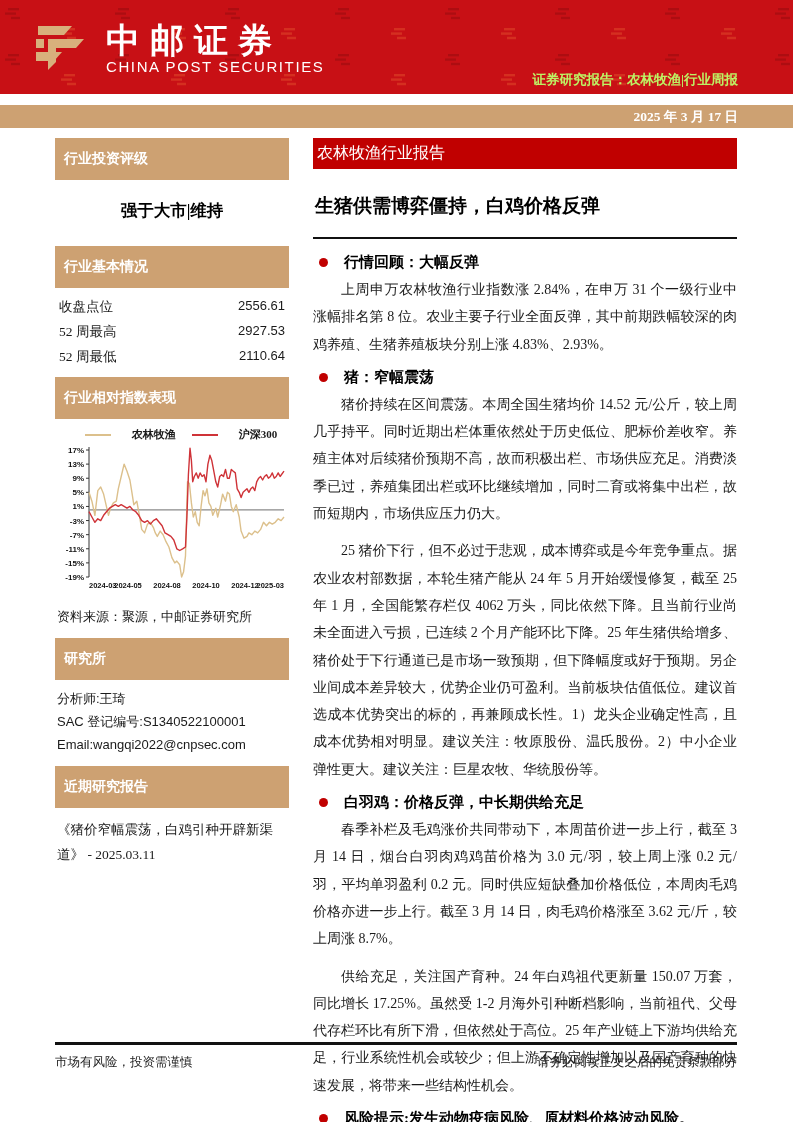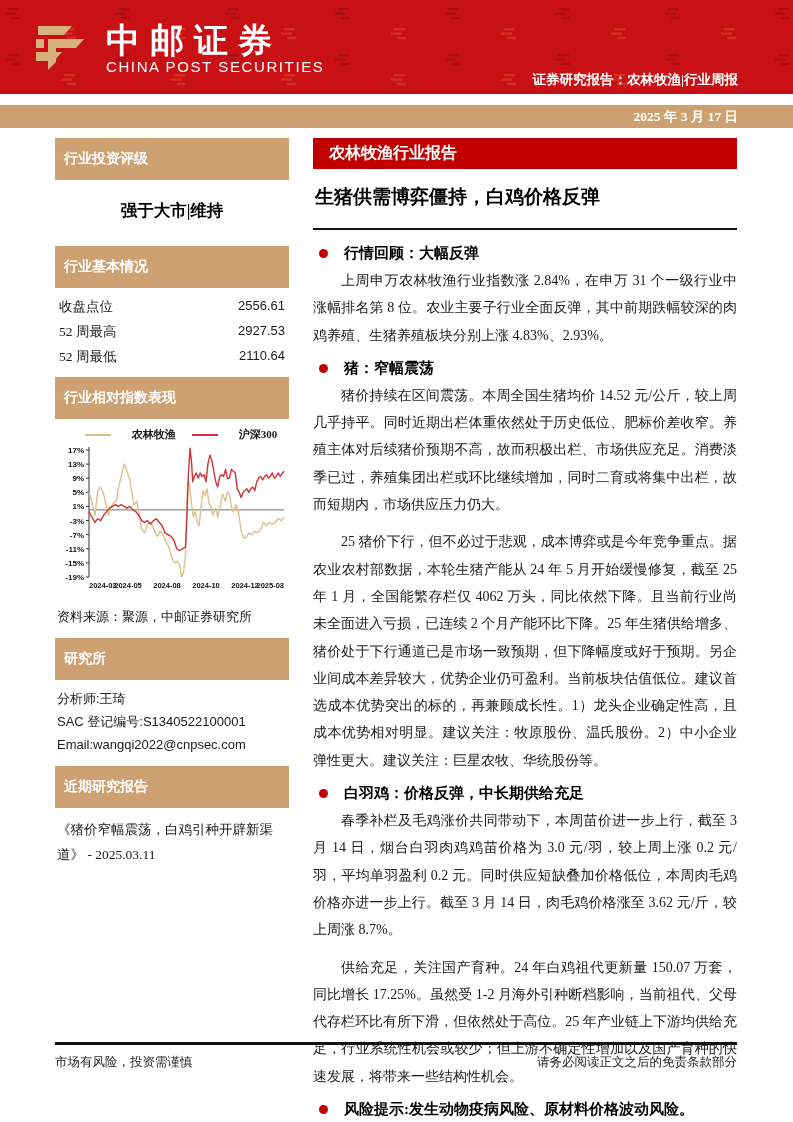--- a/index.html
+++ b/index.html
@@ -5,21 +5,21 @@
   html,body{margin:0;padding:0;background:#e8e8e8;}
   .page{position:relative;width:793px;height:1122px;background:#ffffff;margin:0 auto;
         font-family:"Liberation Serif","DejaVu Serif",serif;color:#1a1a1a;overflow:hidden;}
 
   
   .banner{position:absolute;top:0;left:0;right:0;height:94px;background:#c81015;}
   .banner-pattern{position:absolute;inset:0;width:100%;height:100%;}
   .logo{position:absolute;left:28px;top:18px;display:flex;align-items:center;gap:14px;}
   .logo-text .cn{color:#fff;font-size:34px;font-weight:bold;letter-spacing:10px;line-height:1.05;}
   .logo-text .en{color:#fff;font-size:15px;letter-spacing:1.6px;font-family:"Liberation Sans",sans-serif;}
-  .report-type{position:absolute;right:55px;bottom:5px;color:#ffffff;font-weight:bold;font-size:13.5px;}
+  .report-type{position:absolute;right:55px;bottom:5px;color:#bef264;font-weight:bold;font-size:13.5px;}
 
   
   .date-strip{position:absolute;top:105px;left:0;right:0;height:23px;background:#cda172;
               display:flex;align-items:center;justify-content:flex-end;padding-right:55px;box-sizing:border-box;}
   .date-strip span{color:#fff;font-weight:bold;font-size:13.5px;}
 
   
   .content{position:absolute;top:138px;left:55px;right:56px;display:flex;gap:24px;}
   .sidebar{width:234px;flex:0 0 234px;}
   .main{flex:1;min-width:0;}
@@ -34,22 +34,22 @@
   .chart-wrap{margin-top:8px;}
   .chart-legend{display:flex;justify-content:center;gap:16px;font-size:11px;font-weight:bold;margin:4px 0 0 18px;}
   .legend-item{display:flex;align-items:center;gap:21px;}
   .legend-swatch{display:inline-block;width:26px;height:2px;}
   .chart-source{font-size:13px;margin:10px 0 12px 2px;}
   .inst-lines{padding:8px 2px 10px 2px;font-size:13px;line-height:1.75;font-family:"Liberation Sans",sans-serif;}
   .inst-lines div{white-space:nowrap;}
   .recent{padding:10px 2px;font-size:13.5px;line-height:1.8;}
 
   
-  .category-bar{background:#c00000;color:#fff;font-weight:bold;font-size:16px;padding:5px 16px;}
-  .doc-title{font-size:19px;font-weight:bold;margin:15px 0 18px 2px;color:#000;}
+  .category-bar{background:#c00000;color:#fff;font-weight:normal;font-size:16px;padding:5px 4px;}
+  .doc-title{font-size:19px;font-weight:bold;margin:24px 0 18px 2px;color:#000;}
   .title-rule{border:none;border-top:2px solid #111;margin:0 0 14px 0;}
   .sec{margin-top:10px;}
   .sec-heading{display:flex;align-items:baseline;margin:10px 0 4px 0;}
   .bullet-dot{width:9px;height:9px;border-radius:50%;background:#c00000;flex:0 0 9px;
               align-self:center;margin:0 16px 0 6px;}
   .sec-heading .h-text{font-weight:bold;font-size:15px;color:#000;}
   .sec p{margin:2px 0 10px 0;font-size:14px;line-height:1.95;text-align:justify;text-indent:2em;}
 
   
   .footer{position:absolute;left:55px;right:56px;top:1042px;border-top:3px solid #111;

